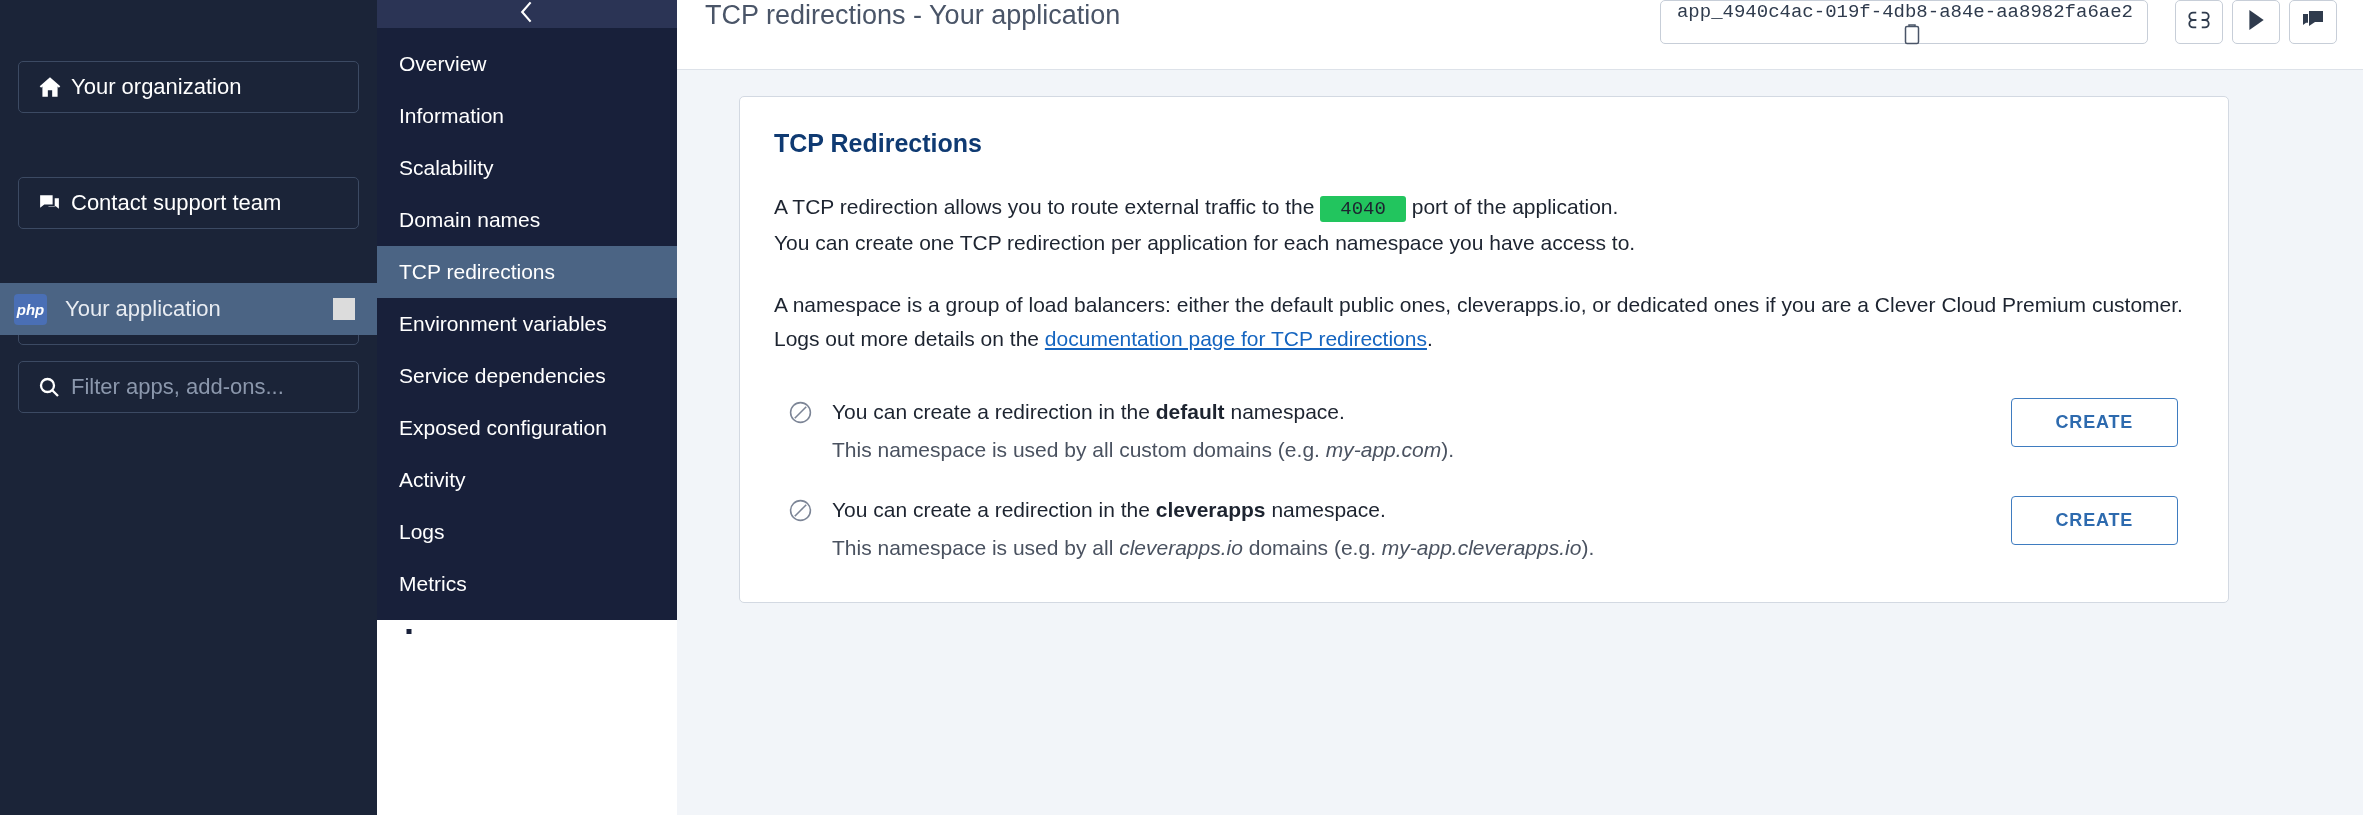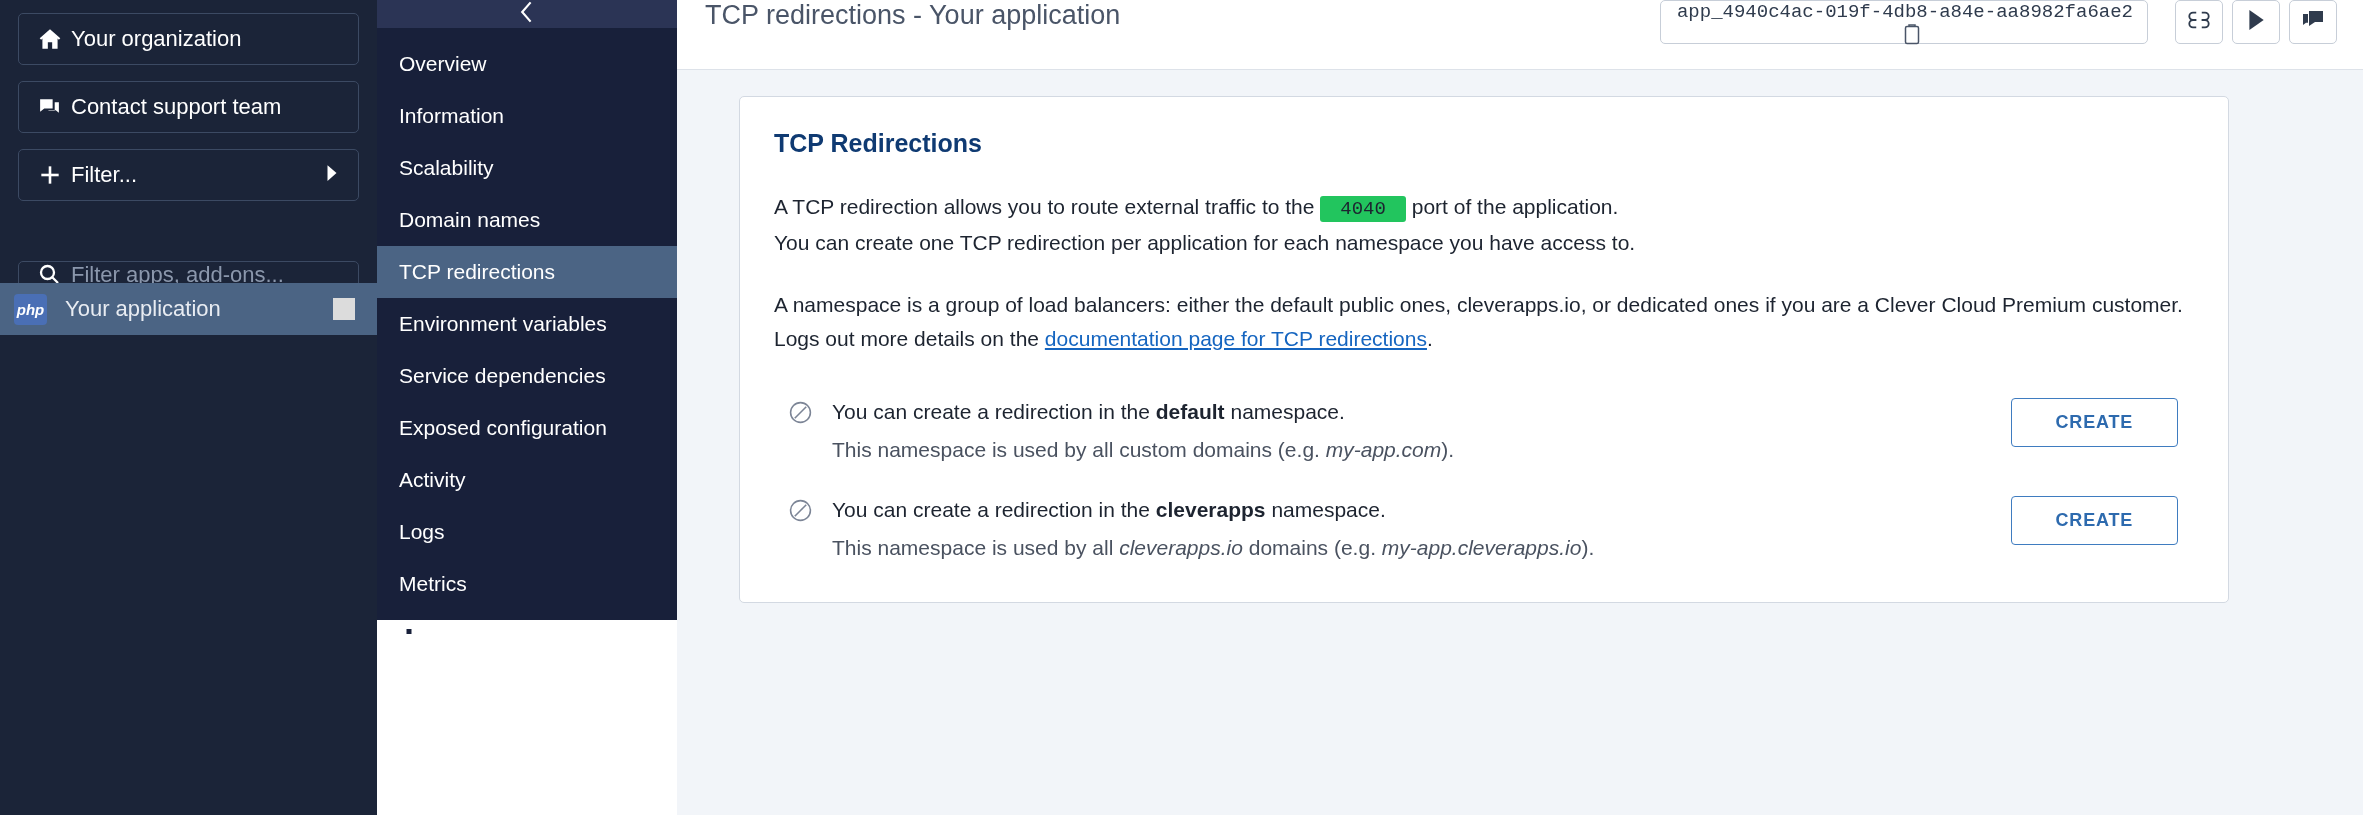--- a/index.html
+++ b/index.html
@@ -23,33 +23,33 @@
     height: 52px;
     border: 1px solid #3c4a63;
     border-radius: 5px;
     display: flex; align-items: center;
     padding: 0 18px;
     color: #ffffff;
     font-size: 22px;
     margin-bottom: 16px;
     background: transparent;
     cursor: pointer;
+    margin-top: 48px;
   }
   .org-btn .ic { width: 34px; display: flex; align-items: center; flex: 0 0 34px; }
   .org-btn .lbl { flex: 1; white-space: nowrap; }
   .org-btn .caret { flex: 0 0 auto; }
   .search-box {
     height: 52px;
     border: 1px solid #3c4a63;
     border-radius: 5px;
-    display: flex; align-items: flex-start;
+    display: flex; align-items: center;
     padding: 0 18px;
     margin-bottom: 16px;
     background: transparent;
-    margin-top: 44px;
   }
   .search-box .ic { width: 34px; flex: 0 0 34px; display: flex; align-items: center; }
   .search-box input {
     border: none; outline: none; background: transparent;
     color: #ffffff; font-size: 22px;
     font-family: "Liberation Sans", sans-serif;
     width: 100%;
   }
   .search-box input::placeholder { color: #8b97ac; }
 

